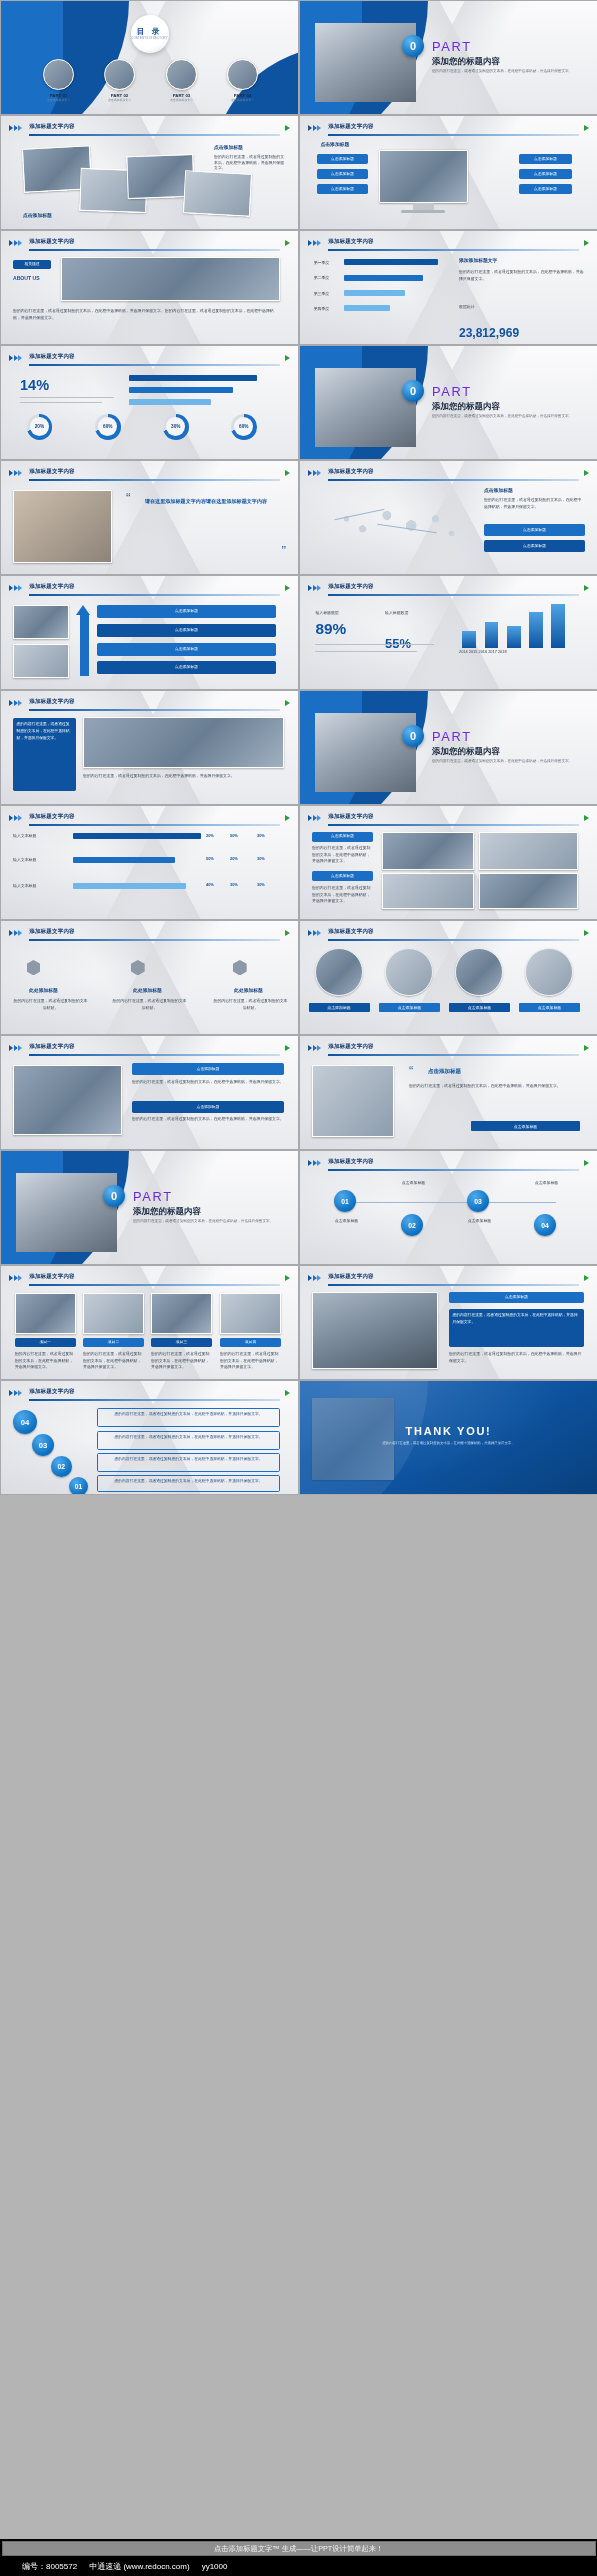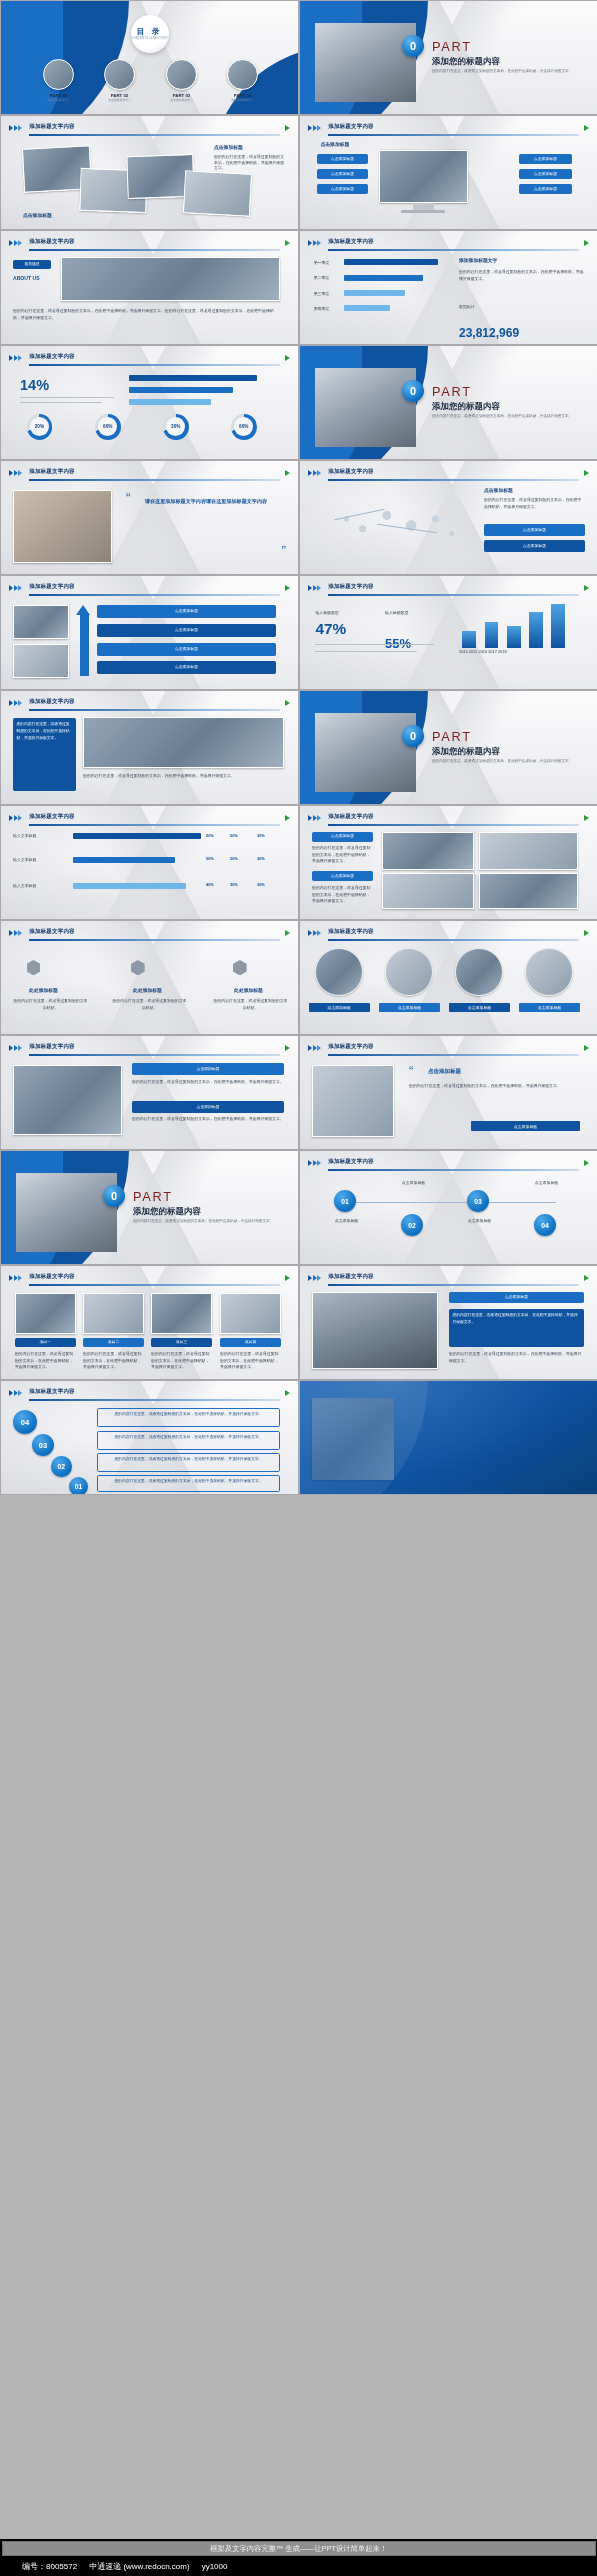--- a/index.html
+++ b/index.html
@@ -163,21 +163,21 @@
     background:linear-gradient(150deg,#cfd6de 0%,#97a3b1 45%,#5f6a77 100%);
   }
   .part-ball {
     position:absolute; left:102px; top:34px; width:22px; height:22px;
     border-radius:50%;
     background:radial-gradient(circle at 35% 28%,#5db6ef,#0a6cbe 72%);
     color:#fff; font-size:11px; font-weight:bold;
     display:flex; align-items:center; justify-content:center;
     box-shadow:0 1.7px 3.4px rgba(0,0,0,.3);
   }
-  .part-word { position:absolute; left:132px; top:38px; font-size:12.8px; color:#7f1d1d; letter-spacing:1.7px; }
+  .part-word { position:absolute; left:132px; top:38px; font-size:12.8px; color:#6d28d9; letter-spacing:1.7px; }
   .part-title { position:absolute; left:132px; top:55px; font-size:8.5px; font-weight:bold; color:#1c2c42; }
   .part-desc { position:absolute; left:132px; top:68px; width:149px; font-size:3.6px; color:#5c6673; line-height:1.6; }
 
   
   .bar-h { position:absolute; height:6px; border-radius:0.9px; background:#1a6fc4; }
   .bar-h.d { background:#0d53a0; }
   .bar-h.l { background:#6fb6ea; }
   .donut {
     position:absolute; border-radius:50%;
     background:conic-gradient(#1a6fc4 0 70%, #d8dde3 70% 100%);
@@ -476,21 +476,21 @@
   </div>
   <div style="position:absolute;left:159px;top:24px;width:119px;height:48px">
     <div class="colbar" style="left:3.4px;width:13.7px;height:17px"></div>
     <div class="colbar" style="left:25.6px;width:13.7px;height:25.6px"></div>
     <div class="colbar" style="left:48px;width:13.7px;height:22px"></div>
     <div class="colbar" style="left:70px;width:13.7px;height:36px"></div>
     <div class="colbar" style="left:92px;width:13.7px;height:44px"></div>
   </div>
   <div class="lbl" style="left:159px;top:73px">2014  2015  2016  2017  2018</div>
   <div class="lbl" style="left:15.4px;top:34px">输入标题数据</div>
-  <div class="kpi" style="left:15.4px;top:44px;font-size:15.4px">47%</div>
+  <div class="kpi" style="left:15.4px;top:44px;font-size:15.4px">89%</div>
   <div class="lbl" style="left:85px;top:34px">输入标题数据</div>
   <div class="kpi" style="left:85px;top:60px;font-size:13px">55%</div>
   <div class="txtline" style="left:15.4px;top:68px;width:119px"></div>
   <div class="txtline" style="left:15.4px;top:75px;width:102px"></div>
 </div>
 
 <div class="slide">
   <div class="facets"></div>
   <div class="hdr">
     <span class="chev">
@@ -764,26 +764,30 @@
   <div class="chip out" style="left:96px;top:72px;width:183px;height:19px;align-items:flex-start;text-align:left;padding:2.6px">您的内容打在这里，或者通过复制您的文本后，在此框中选择粘贴，并选择只保留文字。</div>
   <div class="chip out" style="left:96px;top:94px;width:183px;height:17px;align-items:flex-start;text-align:left;padding:2.6px">您的内容打在这里，或者通过复制您的文本后，在此框中选择粘贴，并选择只保留文字。</div>
 </div>
 
 <div class="slide" style="background:#0d53a0">
   <div style="position:absolute;inset:0;background:
       radial-gradient(ellipse at 30% 0%, rgba(255,255,255,.12), transparent 60%),
       linear-gradient(150deg,#1461b4 0%,#0d53a0 55%,#09407c 100%)"></div>
   <div class="curve-left" style="background:rgba(255,255,255,.08)"></div>
   <div class="ph-img" style="left:12px;top:17px;width:82px;height:82px;opacity:.45;border:none"></div>
+  <div class="thanks">
+    <div class="t1">THANK YOU!</div>
+    <div class="t2" style="margin:4.3px auto 0;width:179px">您的内容打在这里，或者通过复制您的文本后，在此框中选择粘贴，并选择只保留文字。</div>
+  </div>
 </div>
 
 </div>
 
 <div id="islide">
-  <span>框架及文字内容完整™ 生成——让PPT设计简单起来！</span>
+  <span>点击添加标题文字™ 生成——让PPT设计简单起来！</span>
 </div>
 
 <div id="credit">
   <span>编号：8005572</span>
   <span>中通速递 (www.redocn.com)</span>
   <span>yy1000</span>
 </div>
 
 
 </body></html>

